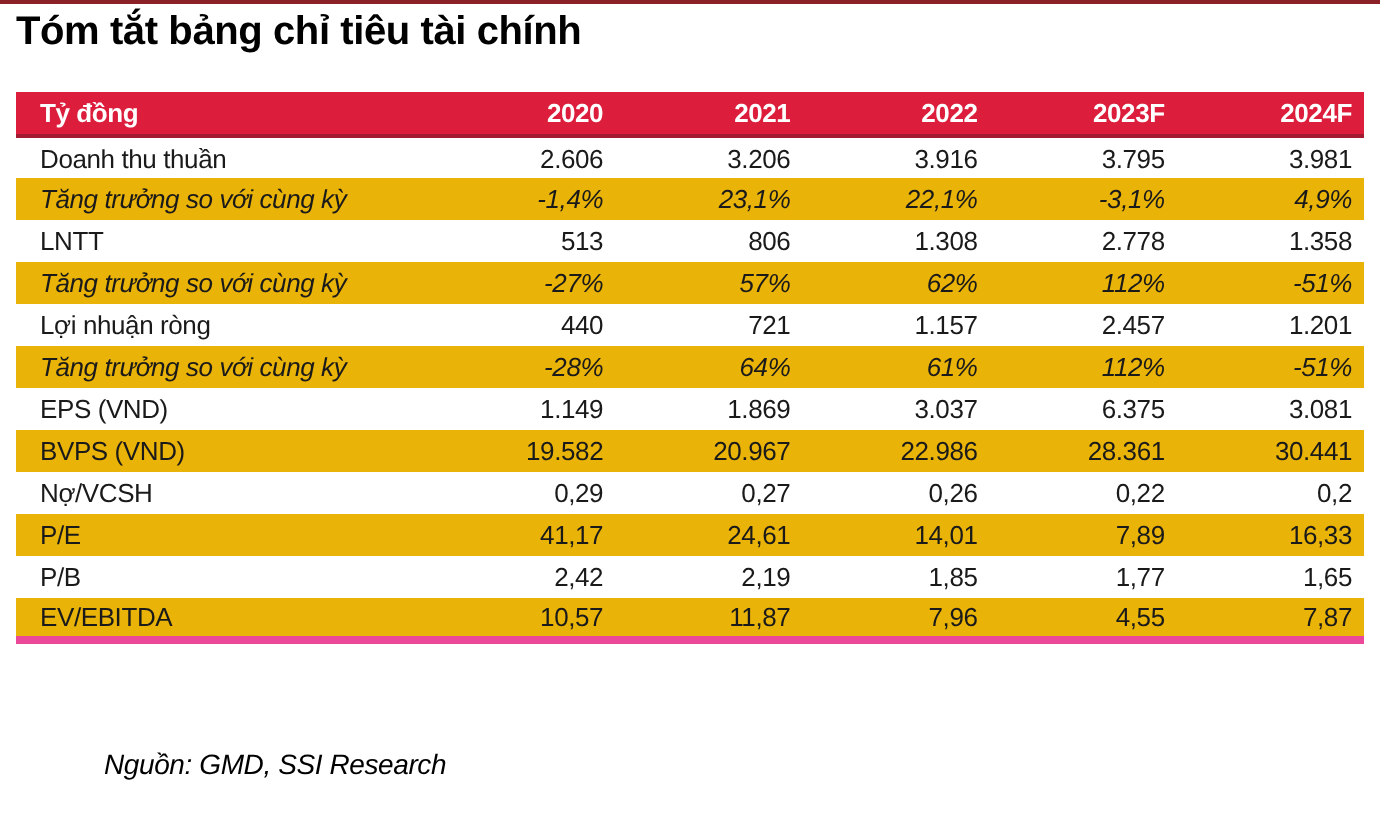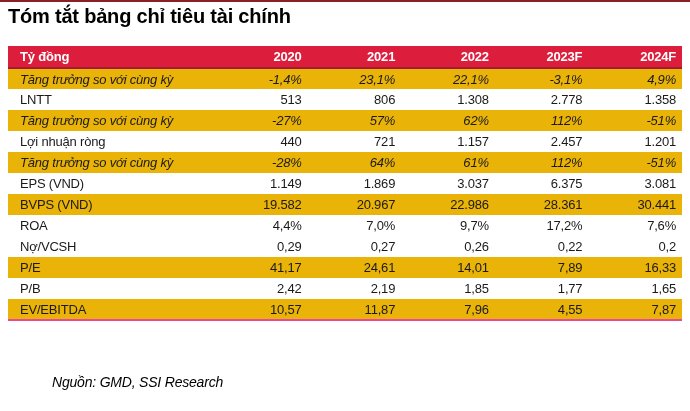--- a/index.html
+++ b/index.html
@@ -52,21 +52,21 @@
     padding: 1px 6px 1px 6px;
     text-align: right;
     white-space: nowrap;
   }
   table.fin-table tbody td:first-child {
     text-align: left;
     padding-left: 12px;
   }
   table.fin-table tbody tr.alt { background: #eab308; }
   table.fin-table tbody tr.italic { font-style: italic; }
-  table.fin-table tbody tr:last-child td { border-bottom: 2px solid #ec4899; }
+  table.fin-table tbody tr:last-child td { border-bottom: 4px solid #ec4899; }
   .source-note {
     position: absolute;
     top: 374px; left: 8px;
     font-size: 14px;
     font-style: italic;
     letter-spacing: -0.2px;
     color: #000000;
     margin-left: 44px;
   }
 </style>
@@ -90,20 +90,28 @@
     <tr id="header-row">
         <th>Tỷ đồng</th>
         <th>2020</th>
         <th>2021</th>
         <th>2022</th>
         <th>2023F</th>
         <th>2024F</th>
       </tr>
   </thead>
   <tbody id="table-body">
+      <tr>
+        <td>Doanh thu thuần</td>
+        <td>2.606</td>
+        <td>3.206</td>
+        <td>3.916</td>
+        <td>3.795</td>
+        <td>3.981</td>
+      </tr>
       <tr class="alt italic">
         <td>Tăng trưởng so với cùng kỳ</td>
         <td>-1,4%</td>
         <td>23,1%</td>
         <td>22,1%</td>
         <td>-3,1%</td>
         <td>4,9%</td>
       </tr>
       <tr>
         <td>LNTT</td>
@@ -147,28 +155,20 @@
       </tr>
       <tr class="alt">
         <td>BVPS (VND)</td>
         <td>19.582</td>
         <td>20.967</td>
         <td>22.986</td>
         <td>28.361</td>
         <td>30.441</td>
       </tr>
       <tr>
-        <td>ROA</td>
-        <td>4,4%</td>
-        <td>7,0%</td>
-        <td>9,7%</td>
-        <td>17,2%</td>
-        <td>7,6%</td>
-      </tr>
-      <tr>
         <td>Nợ/VCSH</td>
         <td>0,29</td>
         <td>0,27</td>
         <td>0,26</td>
         <td>0,22</td>
         <td>0,2</td>
       </tr>
       <tr class="alt">
         <td>P/E</td>
         <td>41,17</td>

